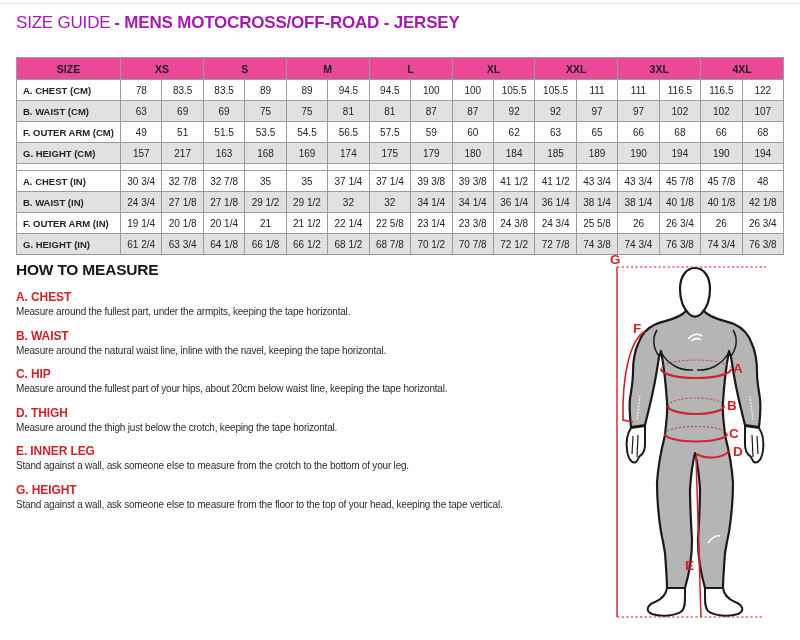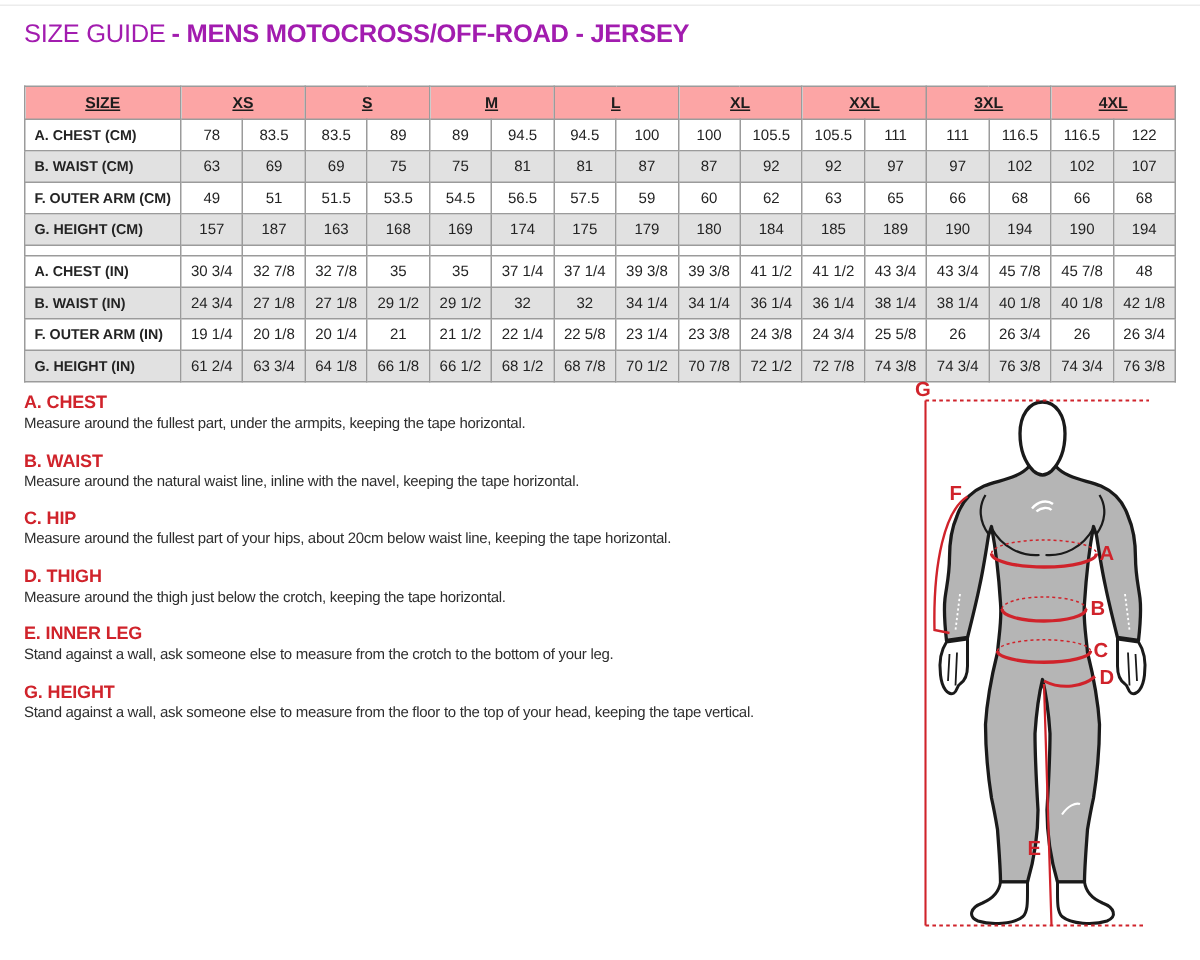--- a/index.html
+++ b/index.html
@@ -23,21 +23,21 @@
     border-collapse:collapse;table-layout:fixed;
     font-size:10px;color:#232323;
   }
   table.size-table col.lbl{width:104px;}
   table.size-table th, table.size-table td{
     border:1px solid #9b9b9b;
     text-align:center;vertical-align:middle;
     padding:0;height:20px;overflow:hidden;white-space:nowrap;
   }
   table.size-table thead th{
-    background:#fca5a5;font-weight:700;font-size:10.5px;height:21px;color:#1d1d1d;text-decoration:underline;
+    background:#ec4899;font-weight:700;font-size:10.5px;height:21px;color:#1d1d1d;
   }
   table.size-table td.row-label{
     text-align:left;padding-left:6px;font-weight:700;font-size:9.5px;
   }
   table.size-table tr.alt td{background:#e1e1e1;}
   table.size-table tr.plain td{background:#ffffff;}
   table.size-table tr.spacer td{height:6px;background:#ffffff;border-top:1px solid #9b9b9b;border-bottom:1px solid #9b9b9b;}
 
   
   .measure-wrap{position:absolute;left:16px;top:261px;width:586px;}
@@ -153,21 +153,21 @@
         <td>63</td>
         <td>65</td>
         <td>66</td>
         <td>68</td>
         <td>66</td>
         <td>68</td>
       </tr>
       <tr class="alt">
         <td class="row-label">G. HEIGHT (CM)</td>
         <td>157</td>
-        <td>187</td>
+        <td>217</td>
         <td>163</td>
         <td>168</td>
         <td>169</td>
         <td>174</td>
         <td>175</td>
         <td>179</td>
         <td>180</td>
         <td>184</td>
         <td>185</td>
         <td>189</td>
@@ -268,20 +268,21 @@
         <td>74 3/8</td>
         <td>74 3/4</td>
         <td>76 3/8</td>
         <td>74 3/4</td>
         <td>76 3/8</td>
       </tr>
     </tbody>
 </table>
 
 <div class="measure-wrap">
+  <h2 class="measure-heading">HOW TO MEASURE</h2>
   <div id="sections">
       <div class="measure-section">
         <h3>A. CHEST</h3>
         <p>Measure around the fullest part, under the armpits, keeping the tape horizontal.</p>
       </div>
       <div class="measure-section">
         <h3>B. WAIST</h3>
         <p>Measure around the natural waist line, inline with the navel, keeping the tape horizontal.</p>
       </div>
       <div class="measure-section">

